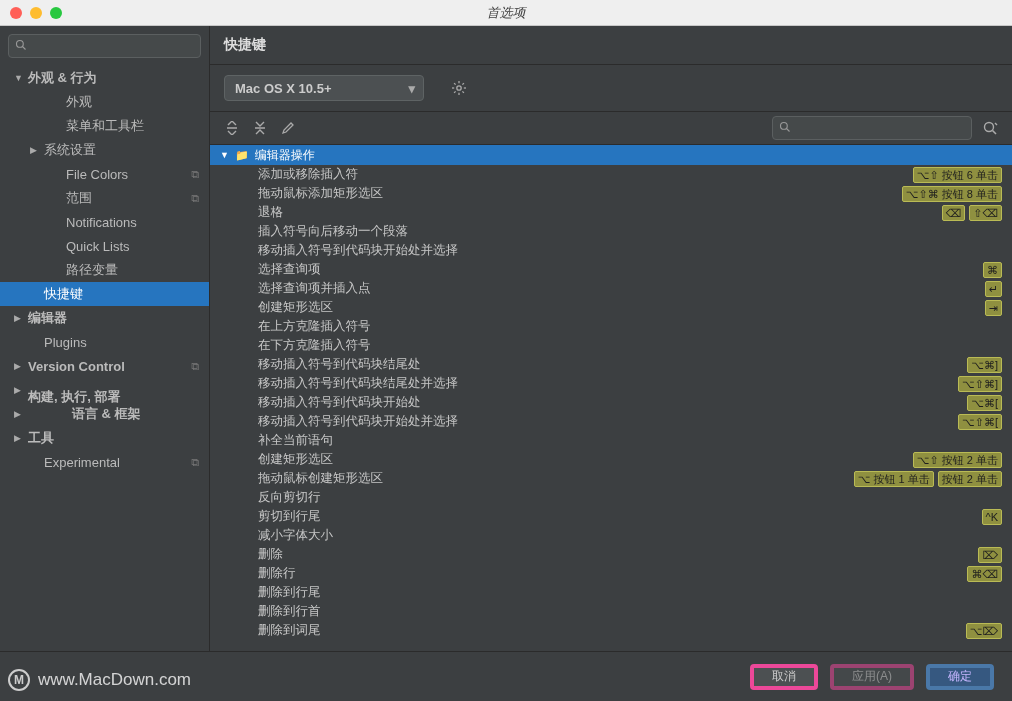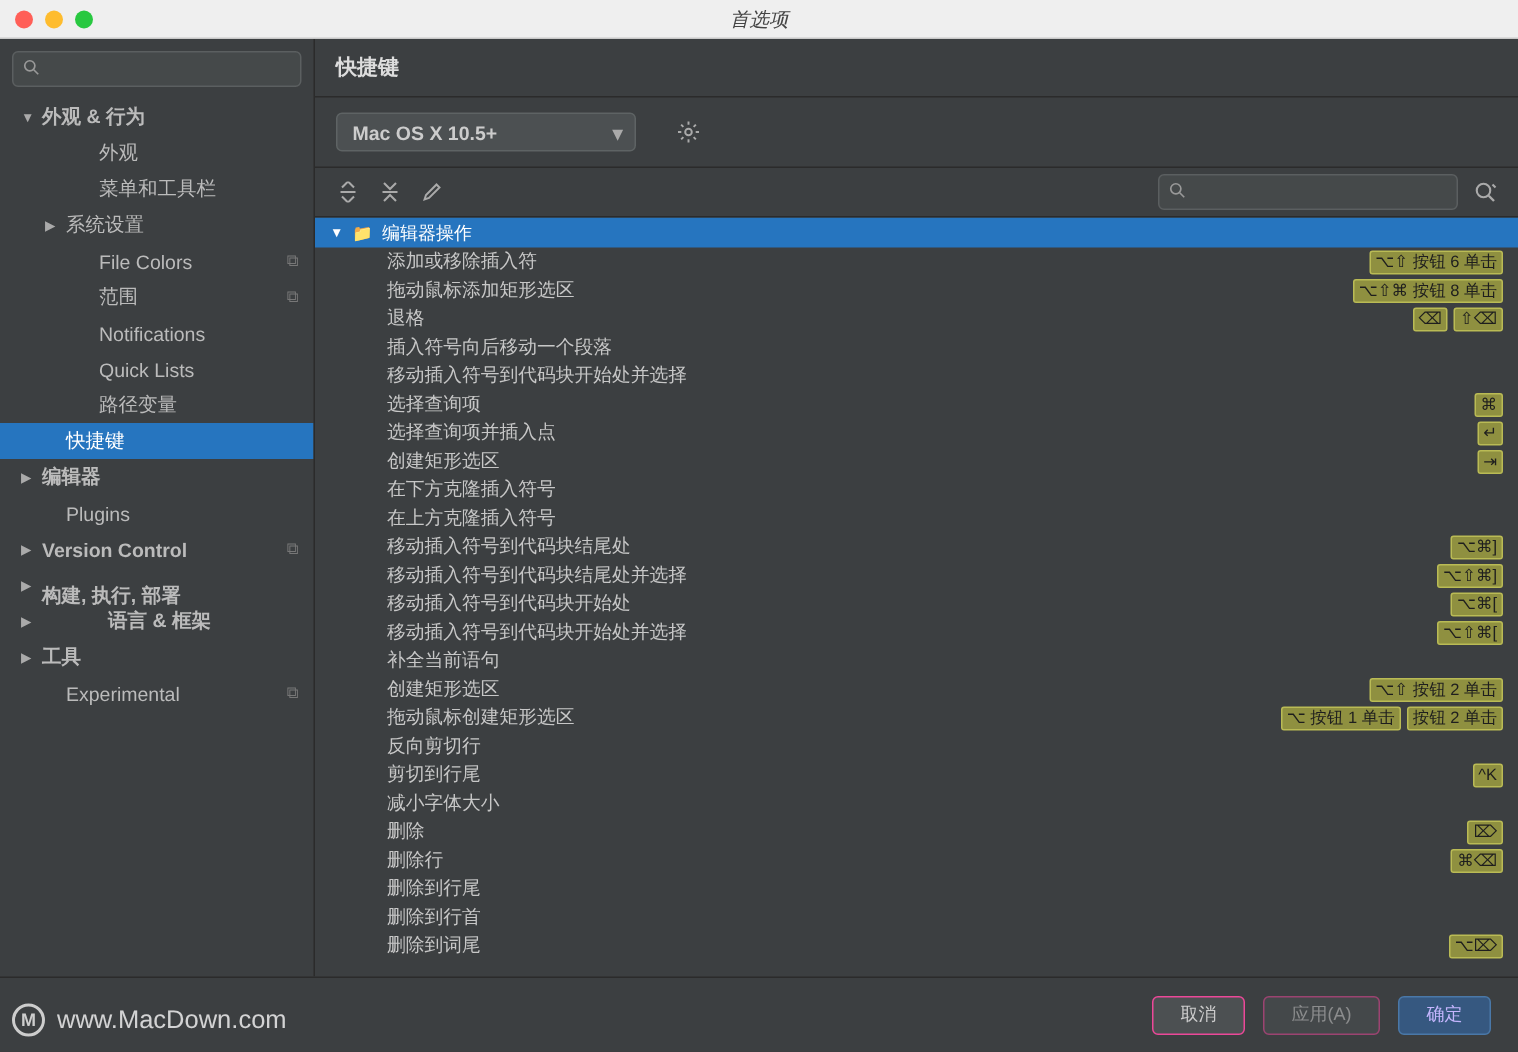--- a/index.html
+++ b/index.html
@@ -56,21 +56,21 @@
 .group-row { height: 20px; background: #2675bf; color: #fff; display: flex; align-items: center; padding-left: 10px; font-size: 12px; }
 .group-row .arrow { font-size: 9px; margin-right: 6px; }
 .group-row .folder { margin-right: 6px; color: #c9e0f5; font-size: 11px; }
 
 .action-row { height: 19px; display: flex; align-items: center; padding-left: 48px; font-size: 12.5px; color: #c7c7c7; position: relative; }
 .action-row .sc { position: absolute; right: 10px; display: flex; gap: 4px; }
 .shortcut-tag { background: #8f9040; color: #1e1e1e; border: 1px solid #babb55; padding: 0 3px; font-size: 11px; border-radius: 2px; display: inline-flex; align-items: center; height: 16px; line-height: 14px; }
 
 
 .footer { height: 50px; background: #3c3f41; border-top: 1px solid #2b2b2b; display: flex; align-items: center; justify-content: flex-end; padding: 0 18px; gap: 12px; position: relative; }
-.btn { height: 26px; padding: 0 18px; border-radius: 4px; border: 1px solid #ec4899; background: #4c5052; color: #ccc; cursor: pointer; font-size: 12px; display: flex; align-items: center; }
+.btn { height: 26px; padding: 0 18px; border-radius: 4px; border: 4px solid #ec4899; background: #4c5052; color: #ccc; cursor: pointer; font-size: 12px; display: flex; align-items: center; }
 .btn.primary { background: #365880; border-color: #4a78a8; color: #c4b5fd; }
 .btn.disabled { opacity: .55; }
 
 .watermark { position: absolute; left: 8px; bottom: 10px; display: flex; align-items: center; gap: 8px; color: #e4e4e4; font-size: 17px; font-weight: 500; opacity: .9; }
 .watermark .logo { width: 22px; height: 22px; border: 2px solid #ddd; border-radius: 50%; display: flex; align-items: center; justify-content: center; font-size: 12px; font-weight: bold; color: #ddd; }
 
 
 svg { display: block; }
 </style>
 </head>
@@ -272,24 +272,24 @@
             <span class="shortcut-tag">↵</span>
           </span>
         </div>
         <div class="action-row">
           <span>创建矩形选区</span>
           <span class="sc">
             <span class="shortcut-tag">⇥</span>
           </span>
         </div>
         <div class="action-row">
+          <span>在上方克隆插入符号</span>
+        </div>
+        <div class="action-row">
           <span>在下方克隆插入符号</span>
-        </div>
-        <div class="action-row">
-          <span>在上方克隆插入符号</span>
         </div>
         <div class="action-row">
           <span>移动插入符号到代码块结尾处</span>
           <span class="sc">
             <span class="shortcut-tag">⌥⌘]</span>
           </span>
         </div>
         <div class="action-row">
           <span>移动插入符号到代码块结尾处并选择</span>
           <span class="sc">

